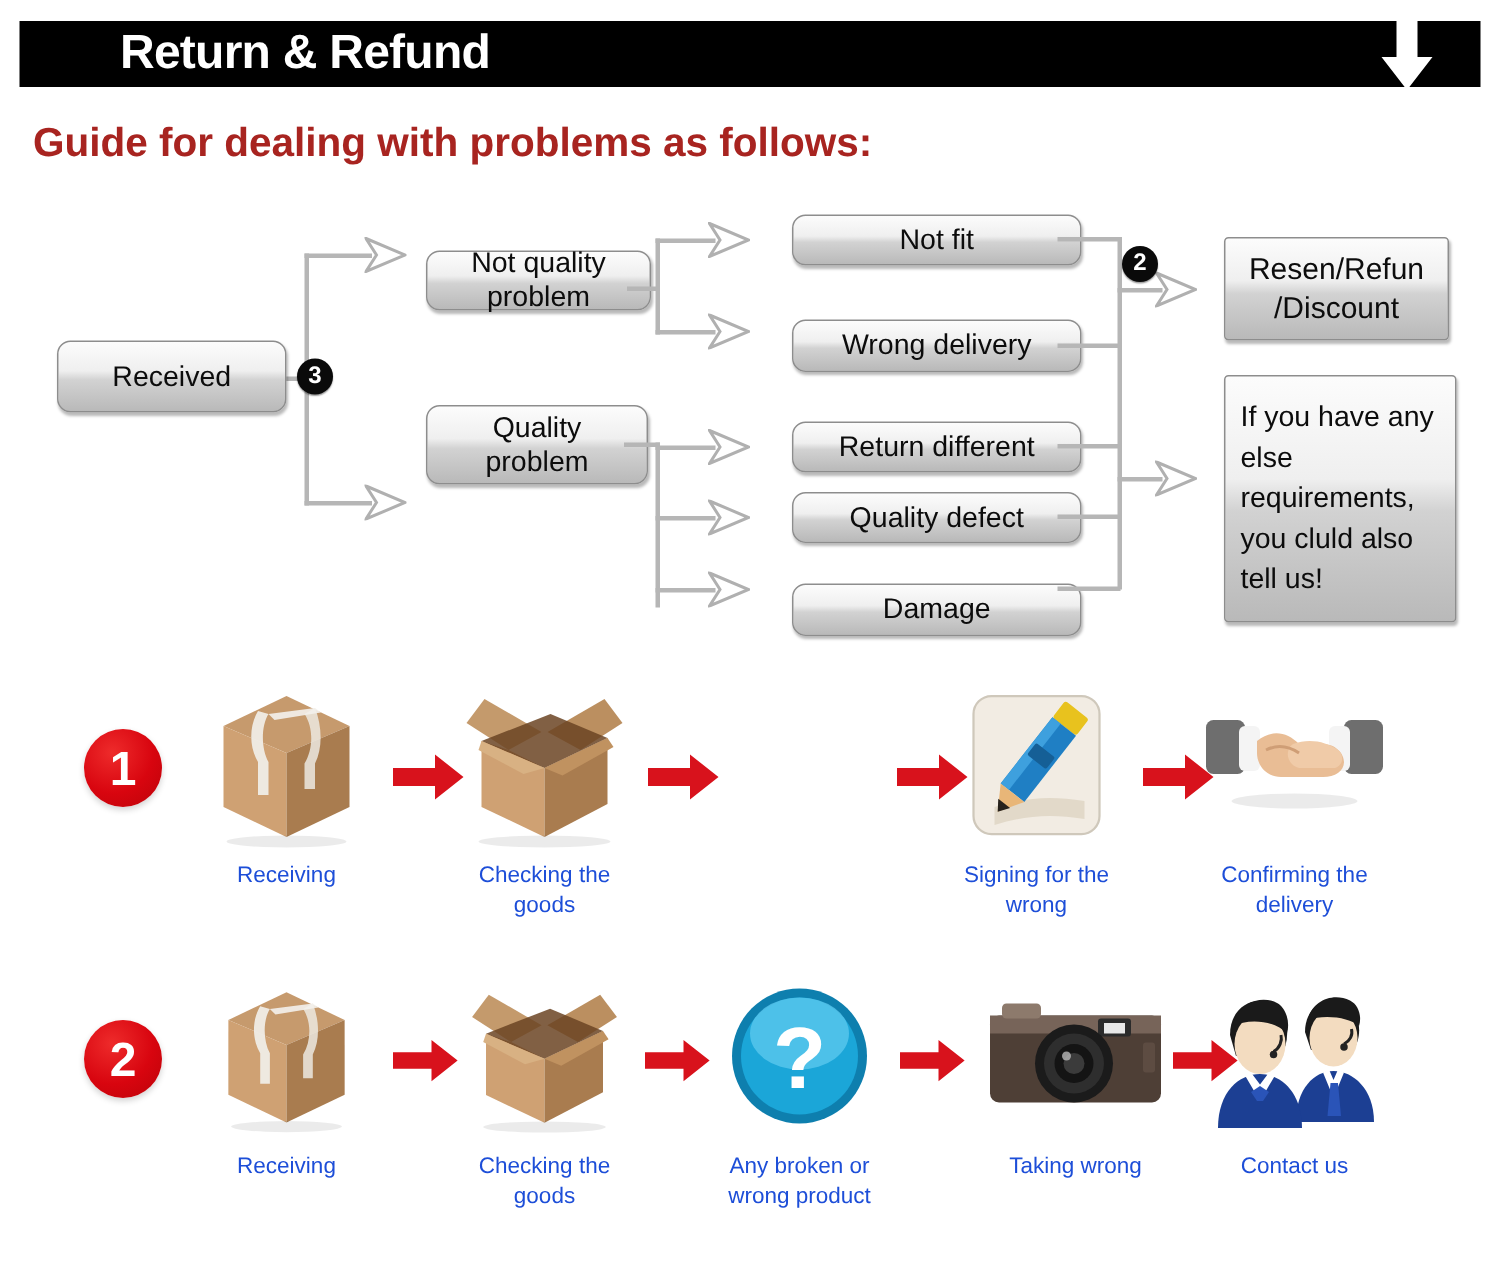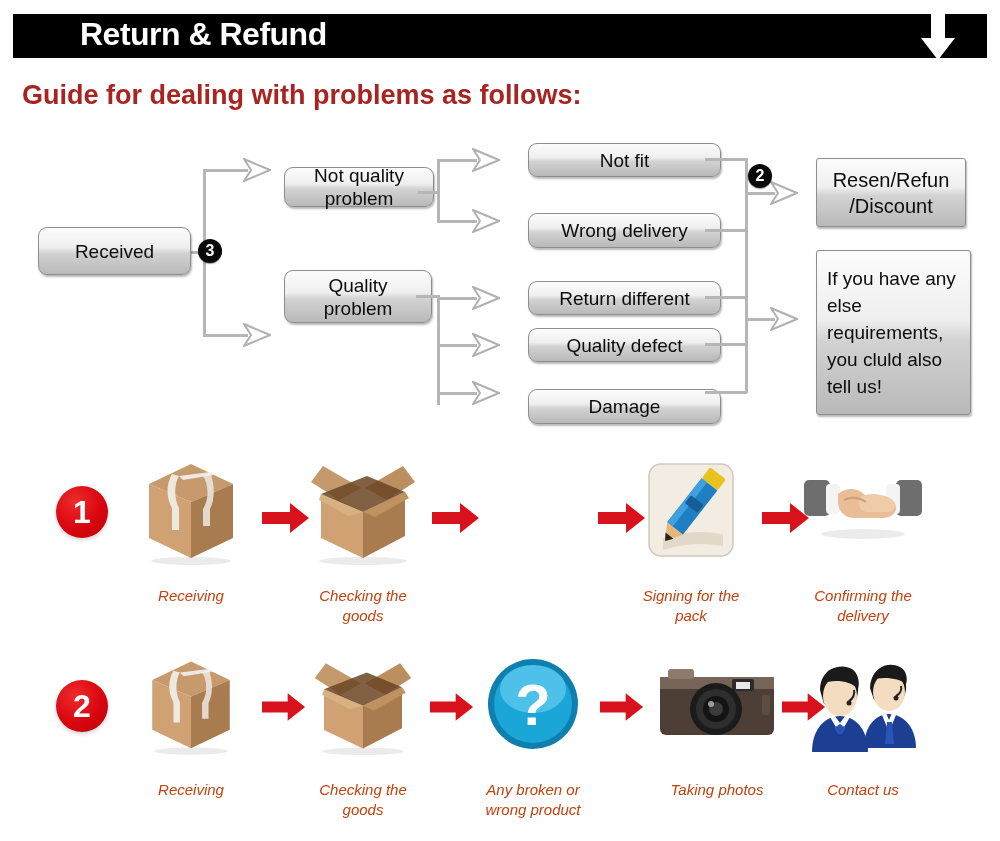--- a/index.html
+++ b/index.html
@@ -135,25 +135,24 @@
   }
   .step { position: absolute; text-align: center; }
   .step-icon {
     position: relative;
     height: 120px;
     display: flex;
     align-items: center;
     justify-content: center;
   }
   .step-label {
-    margin-top: 16px;
+    margin-top: 4px;
     font-size: 15px;
-    color: #c2410c;
+    color: #1d4ed8;
     line-height: 20px;
-    font-style: italic;
   }
   .red-arrow { position: absolute; }
 
   
   .icon-svg { display: block; }
 </style>
 </head>
 <body>
 
 <div id="page">
@@ -354,21 +353,21 @@
           <g transform="rotate(38 52 54)">
             <rect x="42" y="10" width="20" height="14" rx="2" fill="#e8c21e"></rect>
             <rect x="42" y="24" width="20" height="56" fill="#1f7fc4"></rect>
             <rect x="42" y="24" width="7" height="56" fill="#3ea0de"></rect>
             <polygon points="42,80 62,80 52,96" fill="#e8b678"></polygon>
             <polygon points="47,89 57,89 52,96" fill="#27221d"></polygon>
             <rect x="44" y="44" width="16" height="10" rx="1.5" fill="#155f96"></rect>
           </g>
         </svg>
       </div>
-      <div class="step-label">Signing for the pack</div>
+      <div class="step-label">Signing for the wrong</div>
     </div>
 
     <div class="red-arrow" style="left:762px; top:52px;">
       <svg class="icon-svg" width="48" height="32" viewBox="0 0 48 32">
         <polygon points="0,10 28,10 28,1 47,16 28,31 28,22 0,22" fill="#d8121c"></polygon>
       </svg>
     </div>
 
     <div class="step" style="left:800px; top:0px; width:126px;">
       <div class="step-icon">
@@ -462,21 +461,21 @@
           <rect x="78" y="24" width="22" height="12" rx="2" fill="#2b2b2b"></rect>
           <rect x="82" y="27" width="14" height="7" fill="#e8e8e8"></rect>
           <circle cx="62" cy="54" r="26" fill="#1b1b1b"></circle>
           <circle cx="62" cy="54" r="20" fill="#2e2e2e"></circle>
           <circle cx="62" cy="54" r="13" fill="#141414"></circle>
           <circle cx="62" cy="54" r="7" fill="#3b3b3b"></circle>
           <circle cx="57" cy="49" r="3" fill="#b9b9b9" opacity="0.8"></circle>
           <rect x="108" y="40" width="8" height="20" rx="2" fill="#5d4c42"></rect>
         </svg>
       </div>
-      <div class="step-label">Taking photos</div>
+      <div class="step-label">Taking wrong</div>
     </div>
 
     <div class="red-arrow" style="left:782px; top:42px;">
       <svg class="icon-svg" width="44" height="30" viewBox="0 0 48 32">
         <polygon points="0,10 28,10 28,1 47,16 28,31 28,22 0,22" fill="#d8121c"></polygon>
       </svg>
     </div>
 
     <div class="step" style="left:800px; top:-6px; width:126px;">
       <div class="step-icon">

